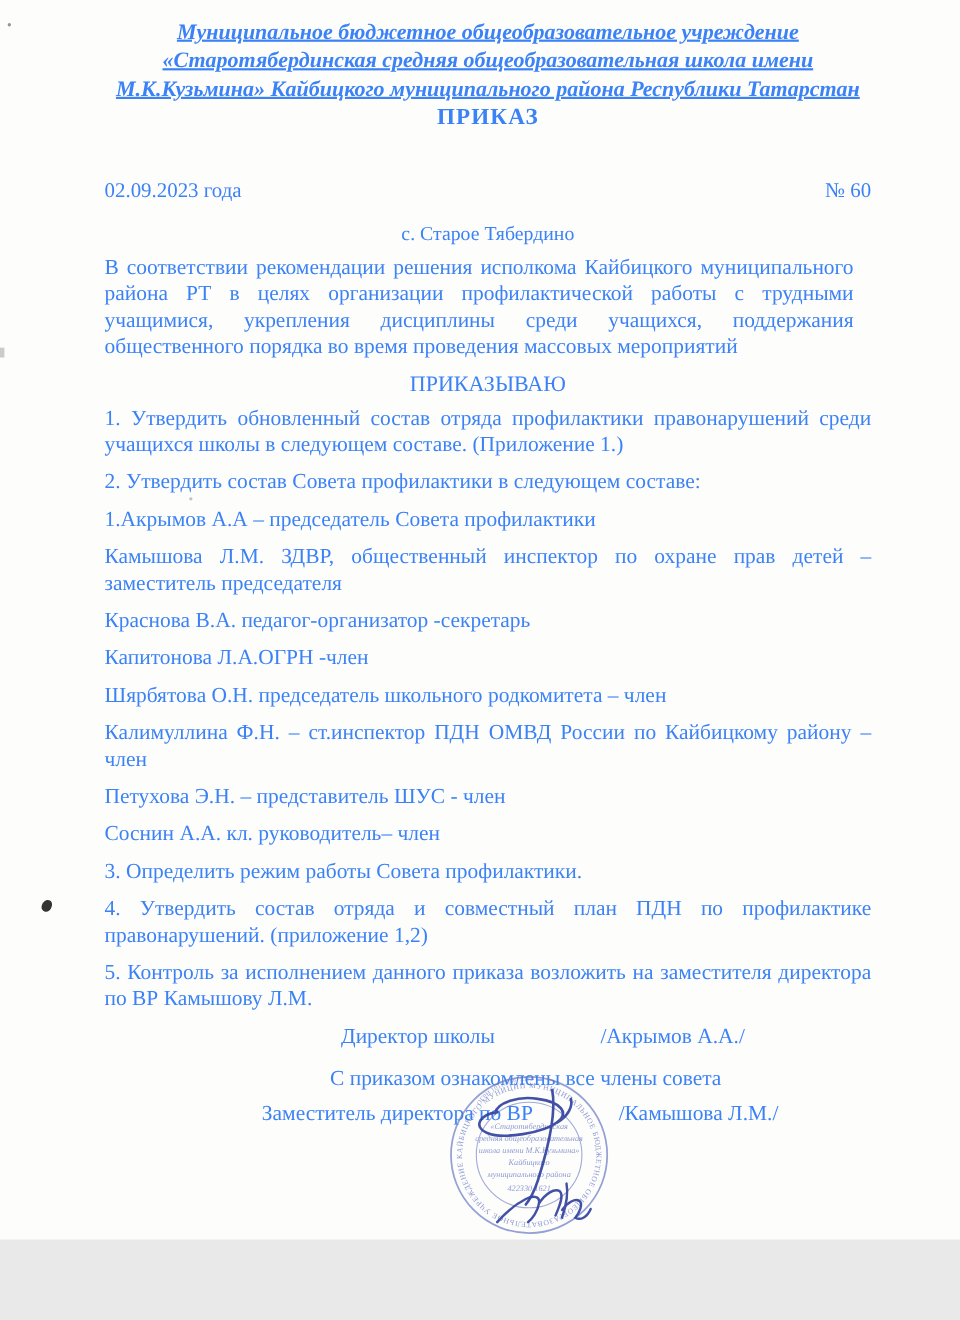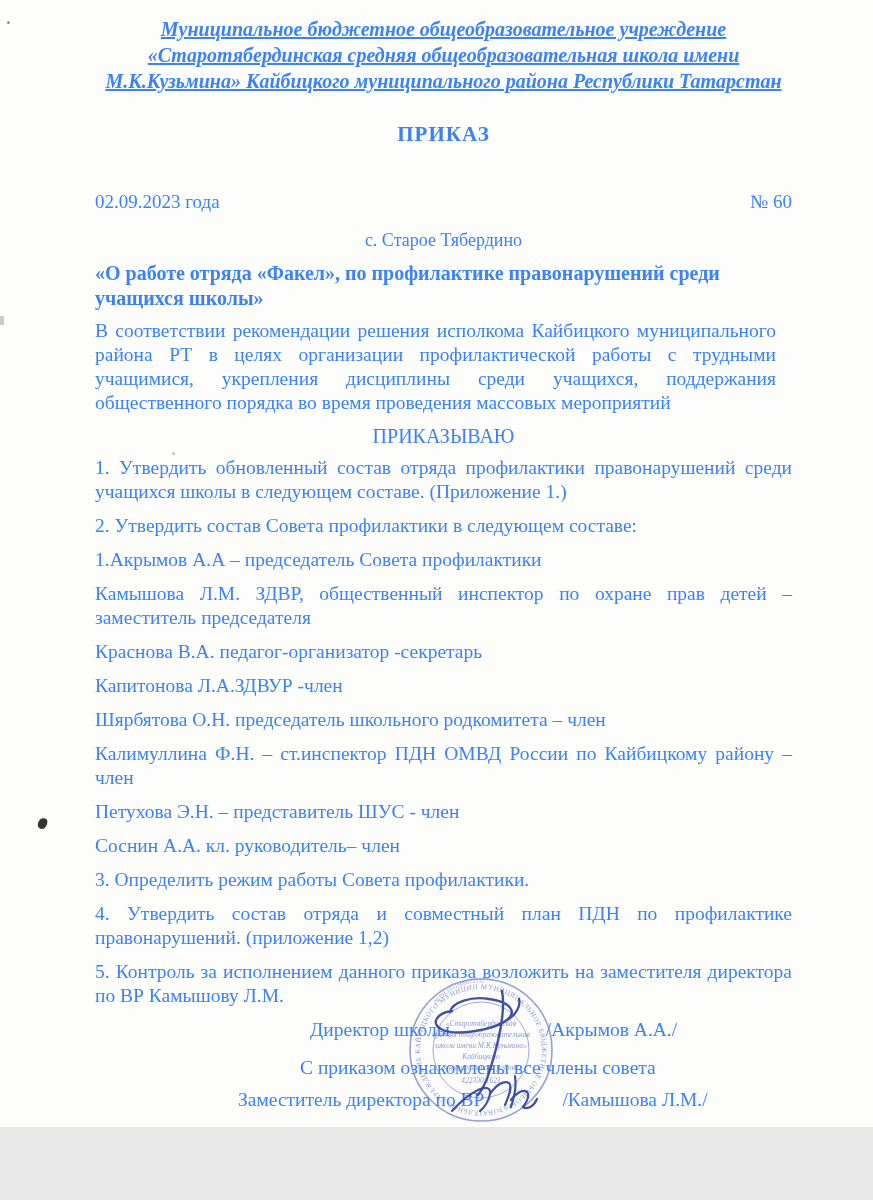--- a/index.html
+++ b/index.html
@@ -22,21 +22,20 @@
     line-height:26px;
     font-weight:bold;
     font-style:italic;
   }
   .org-header .hline{ text-decoration:underline; }
   .doc-type{
     text-align:center;
     font-weight:bold;
     font-size:21px;
     line-height:24px;
-    margin-top:28px;
     letter-spacing:1px;
   }
   .date-row{
     display:flex;
     justify-content:space-between;
     font-size:19px;
     line-height:24px;
     margin-top:44px;
   }
   .place{
@@ -102,33 +101,32 @@
 
     <div class="doc-type">ПРИКАЗ</div>
 
     <div class="date-row">
       <span>02.09.2023 года</span>
       <span>№ 60</span>
     </div>
 
     <div class="place">с. Старое Тябердино</div>
 
-    <div class="subject">«О работе отряда «Факел», по профилактике правонарушений среди учащихся школы»</div>
 
     <p class="body-par">В соответствии рекомендации решения исполкома Кайбицкого муниципального района РТ в целях организации профилактической работы с трудными учащимися, укрепления дисциплины среди учащихся, поддержания общественного порядка во время проведения массовых мероприятий</p>
 
     <div class="order-word">ПРИКАЗЫВАЮ</div>
 
     <div class="items">
       <p>1. Утвердить обновленный состав отряда профилактики правонарушений среди учащихся школы в следующем составе. (Приложение 1.)</p>
       <p>2. Утвердить состав Совета профилактики в следующем составе:</p>
       <p>1.Акрымов А.А – председатель Совета профилактики</p>
       <p>Камышова Л.М. ЗДВР, общественный инспектор по охране прав детей – заместитель председателя</p>
       <p>Краснова В.А. педагог-организатор -секретарь</p>
-      <p>Капитонова Л.А.ЗДВУР -член</p>
+      <p>Капитонова Л.А.ОГРН -член</p>
       <p>Шярбятова О.Н. председатель школьного родкомитета – член</p>
       <p>Калимуллина Ф.Н. – ст.инспектор ПДН ОМВД России по Кайбицкому району – член</p>
       <p>Петухова Э.Н. – представитель ШУС - член</p>
       <p>Соснин А.А. кл. руководитель– член</p>
       <p>3. Определить режим работы Совета профилактики.</p>
       <p>4. Утвердить состав отряда и совместный план ПДН по профилактике правонарушений. (приложение 1,2)</p>
       <p>5. Контроль за исполнением данного приказа возложить на заместителя директора по ВР Камышову Л.М.</p>
     </div>
 
     <div class="sig-block">

